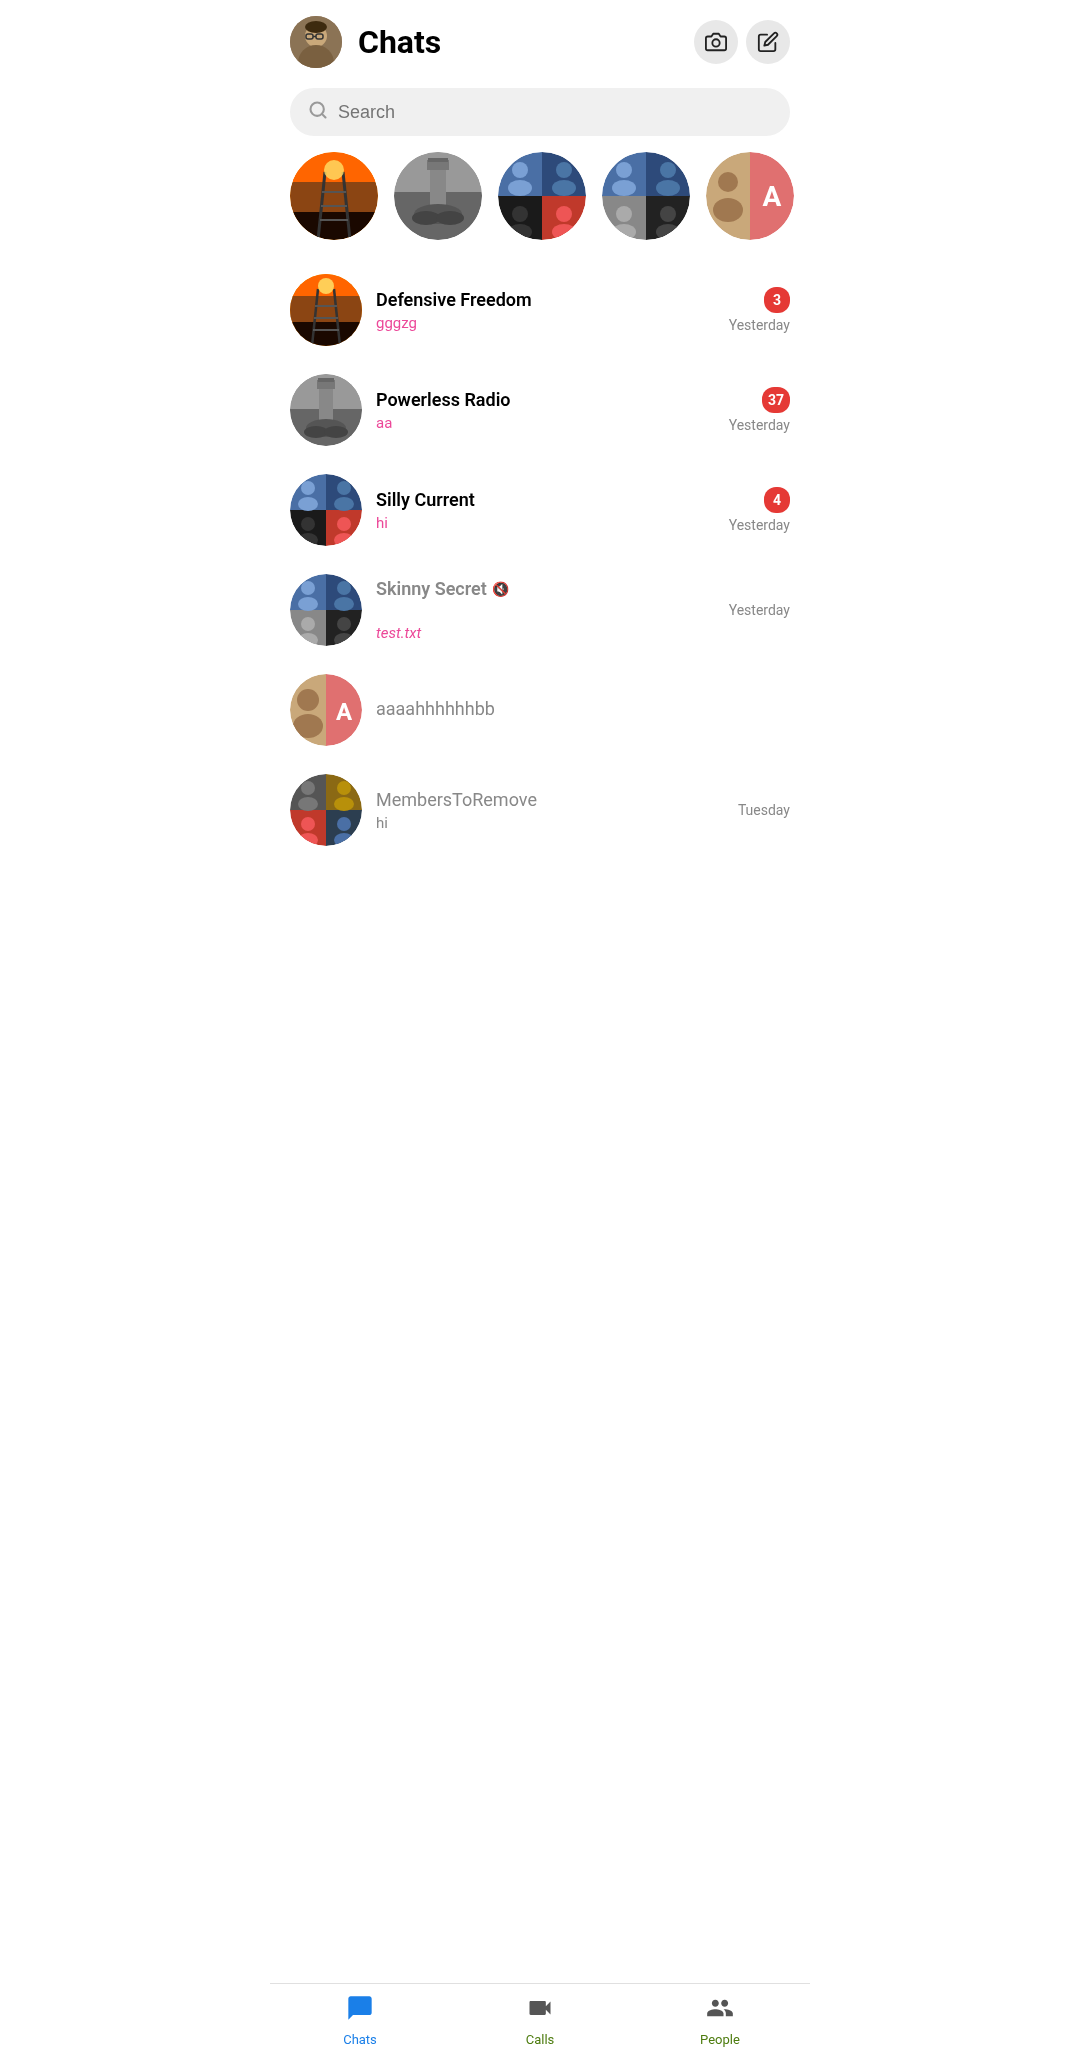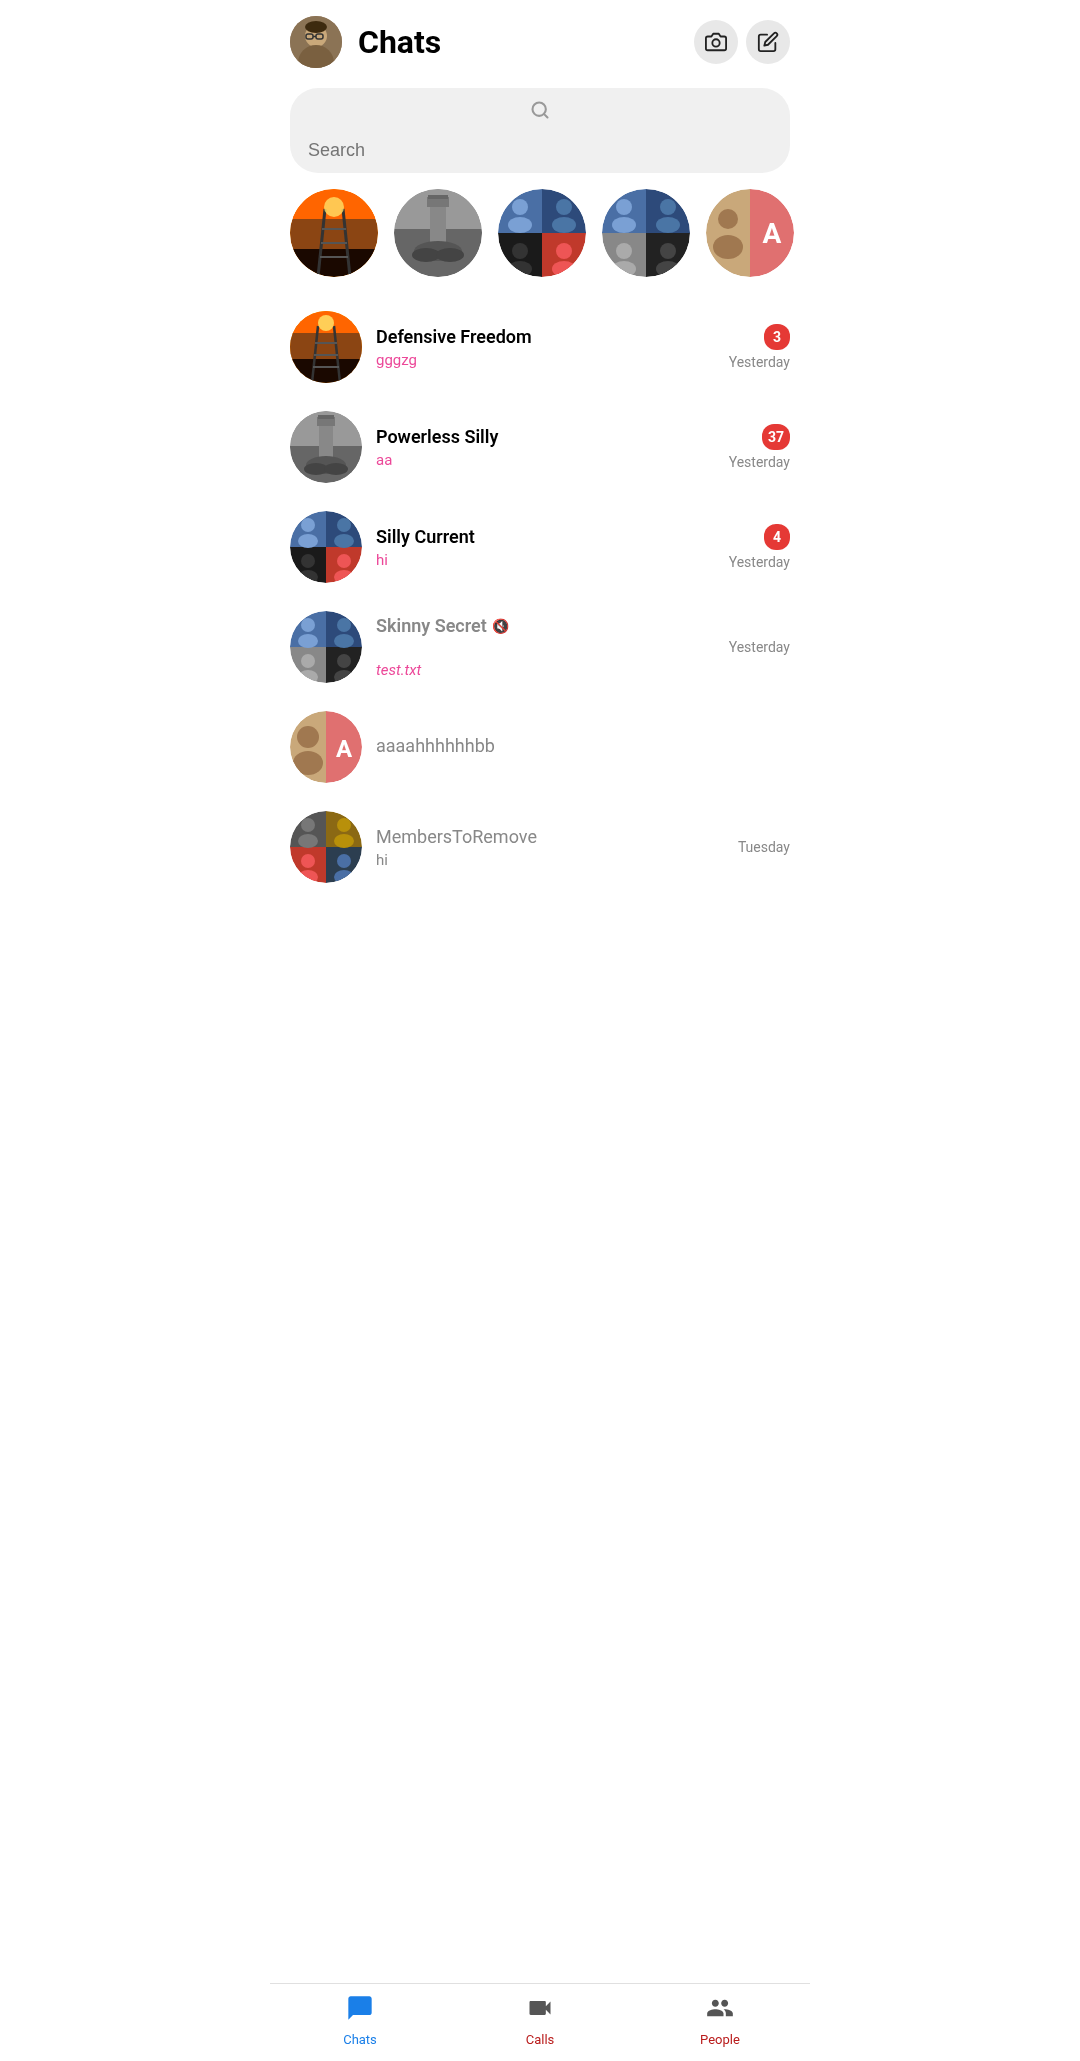--- a/index.html
+++ b/index.html
@@ -56,22 +56,21 @@
     
     .search-container {
       padding: 8px 20px 16px;
     }
     .search-bar {
       background: #f0f0f0;
       border-radius: 28px;
       display: flex;
       align-items: center;
       padding: 12px 18px;
-      gap: 16px;
-      flex-direction: column;
+      gap: 10px;
     }
     .search-icon-wrap {
       color: #999;
       font-size: 18px;
     }
     .search-input {
       background: transparent;
       border: none;
       outline: none;
       font-size: 18px;
@@ -204,21 +203,21 @@
       gap: 4px;
     }
     .nav-icon {
       font-size: 26px;
     }
     .nav-label {
       font-size: 13px;
     }
     .nav-item.active .nav-label { color: #1a7fe8; }
     .nav-item.active .nav-icon { color: #1a7fe8; }
-    .nav-item:not(.active) .nav-label { color: #b91c1c; }
+    .nav-item:not(.active) .nav-label { color: #4d7c0f; }
     .nav-item:not(.active) .nav-icon { color: #555; }
 
     
     .nav-spacer { height: 80px; }
   </style>
 </head>
 <body>
 
 <div class="header">
   <div class="face-svg">
@@ -436,21 +435,21 @@
           <rect x="27" y="6" width="18" height="9" fill="#777"></rect>
           <rect x="28" y="4" width="16" height="4" fill="#666"></rect>
           <ellipse cx="36" cy="54" rx="20" ry="9" fill="#555"></ellipse>
           <ellipse cx="26" cy="58" rx="12" ry="6" fill="#444"></ellipse>
           <ellipse cx="46" cy="58" rx="12" ry="6" fill="#444"></ellipse>
         </g>
       </svg>
     </div>
     <div class="chat-info">
       <div class="chat-name">
-        <span>Powerless Silly</span>
+        <span>Powerless Radio</span>
       </div>
       <div class="chat-preview">aa</div>
     </div>
     <div class="chat-meta">
       <span class="badge">37</span>
       <span class="chat-time">Yesterday</span>
     </div>
   </div>
 
   <div class="chat-item">

